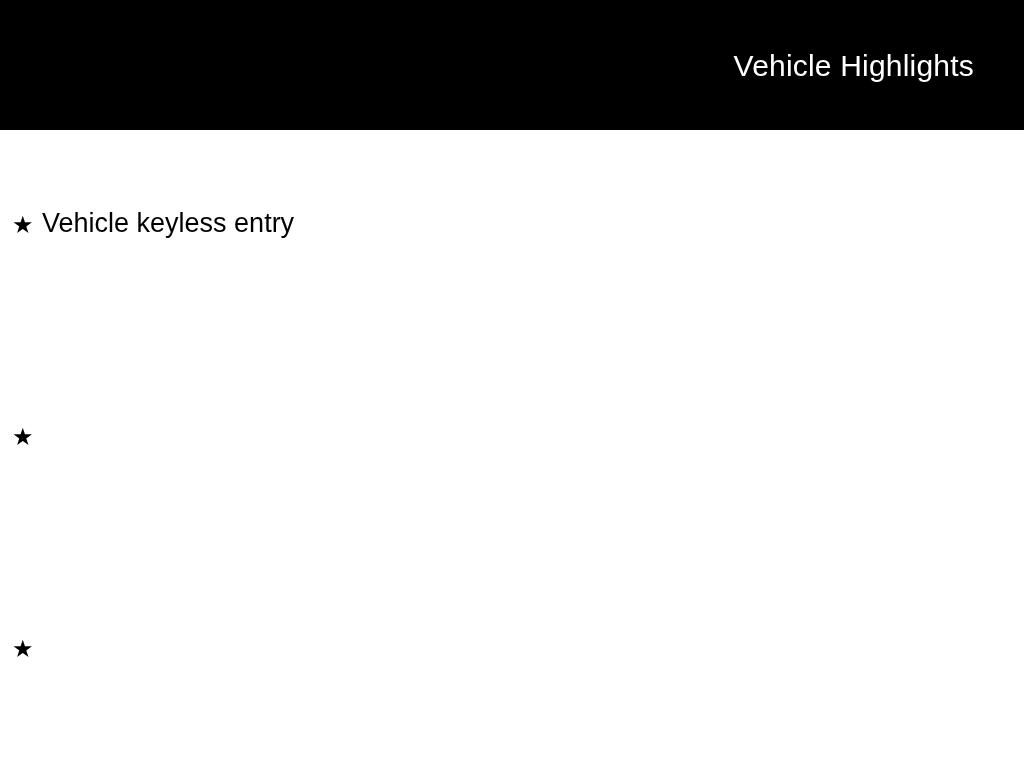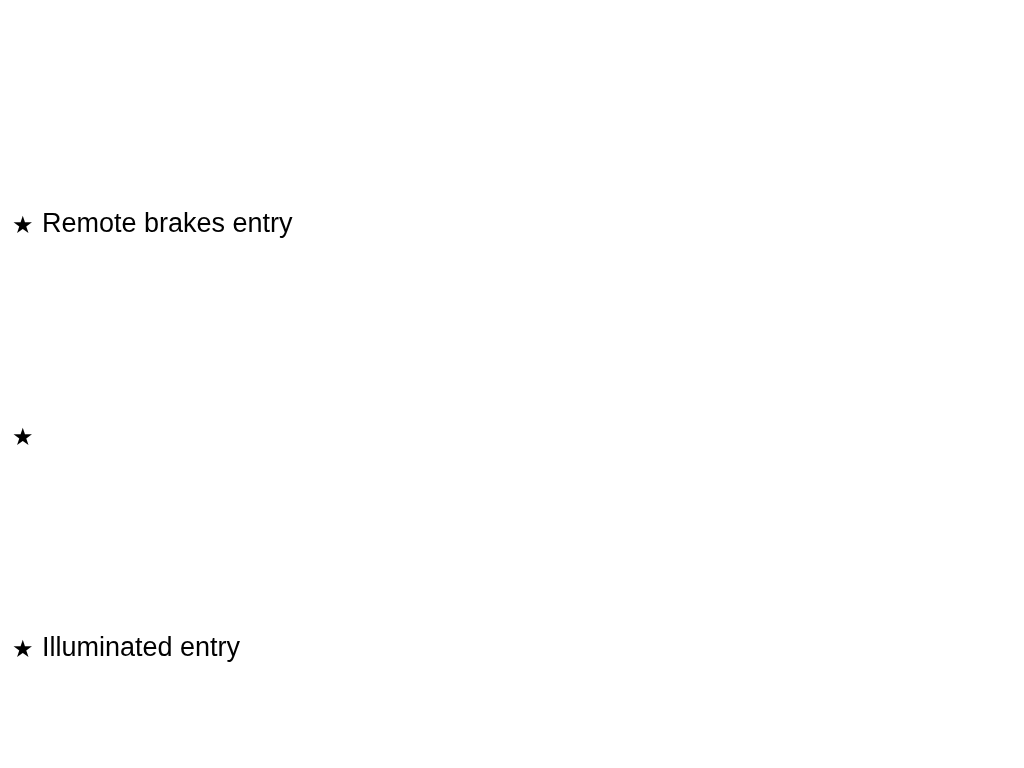--- a/index.html
+++ b/index.html
@@ -76,34 +76,36 @@
     line-height: 34px;
     padding-top: 76px;
     white-space: nowrap;
   }
 </style>
 </head>
 <body>
 
 <div class="page">
 
+  <div class="header-bar">
+    <div class="header-title">Vehicle Highlights</div>
+  </div>
 
   <div class="content">
     <ul class="bullet-list">
 
       <li class="bullet-item">
         <span class="marker">★</span>
-        <span class="text">Remote brakes entry</span>
+        <span class="text">Vehicle keyless entry</span>
       </li>
 
       <li class="bullet-item">
         <span class="marker">★</span>
       </li>
 
       <li class="bullet-item">
         <span class="marker">★</span>
-        <span class="text">Illuminated entry</span>
       </li>
 
     </ul>
   </div>
 
 </div>
 
 </body></html>

